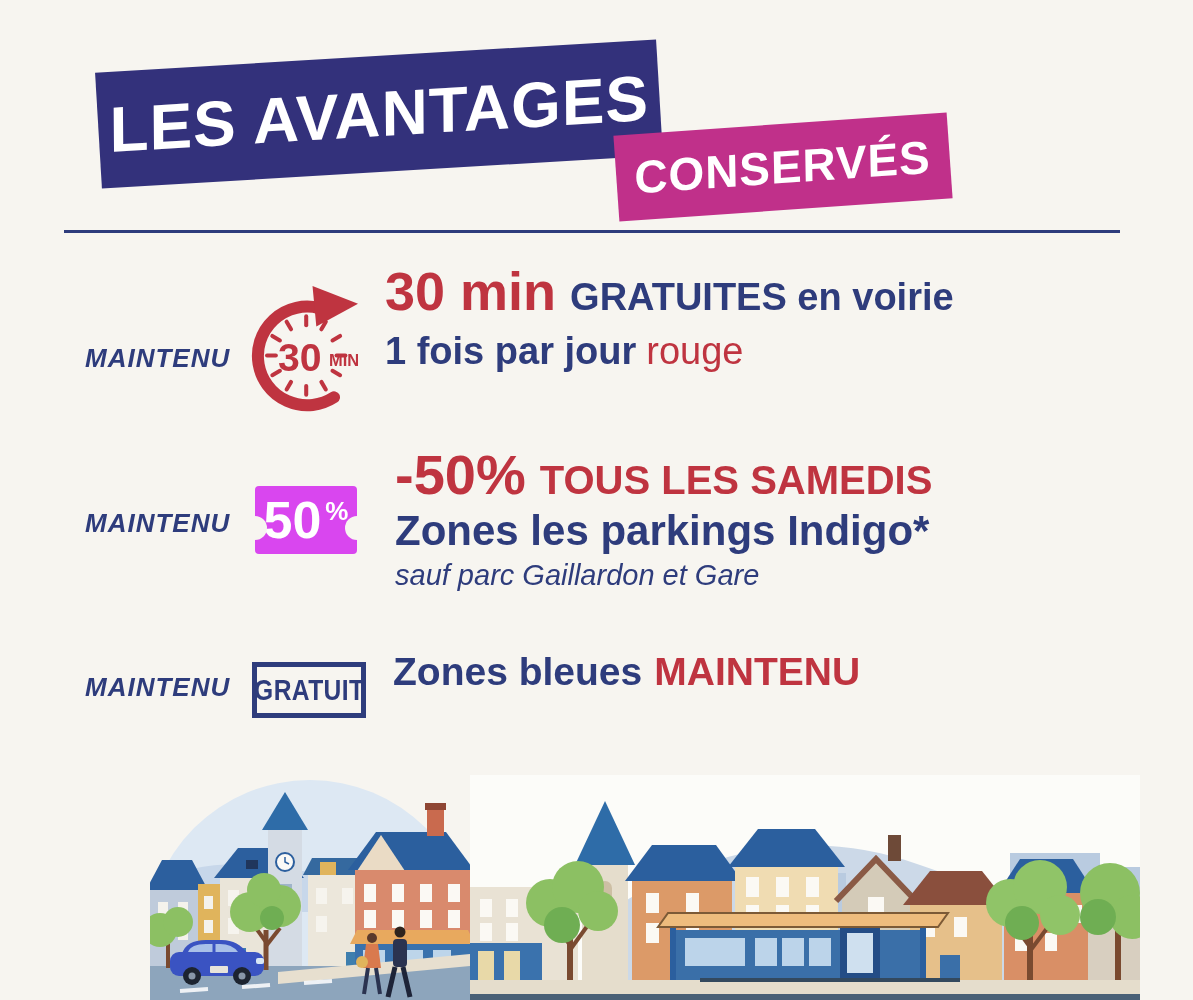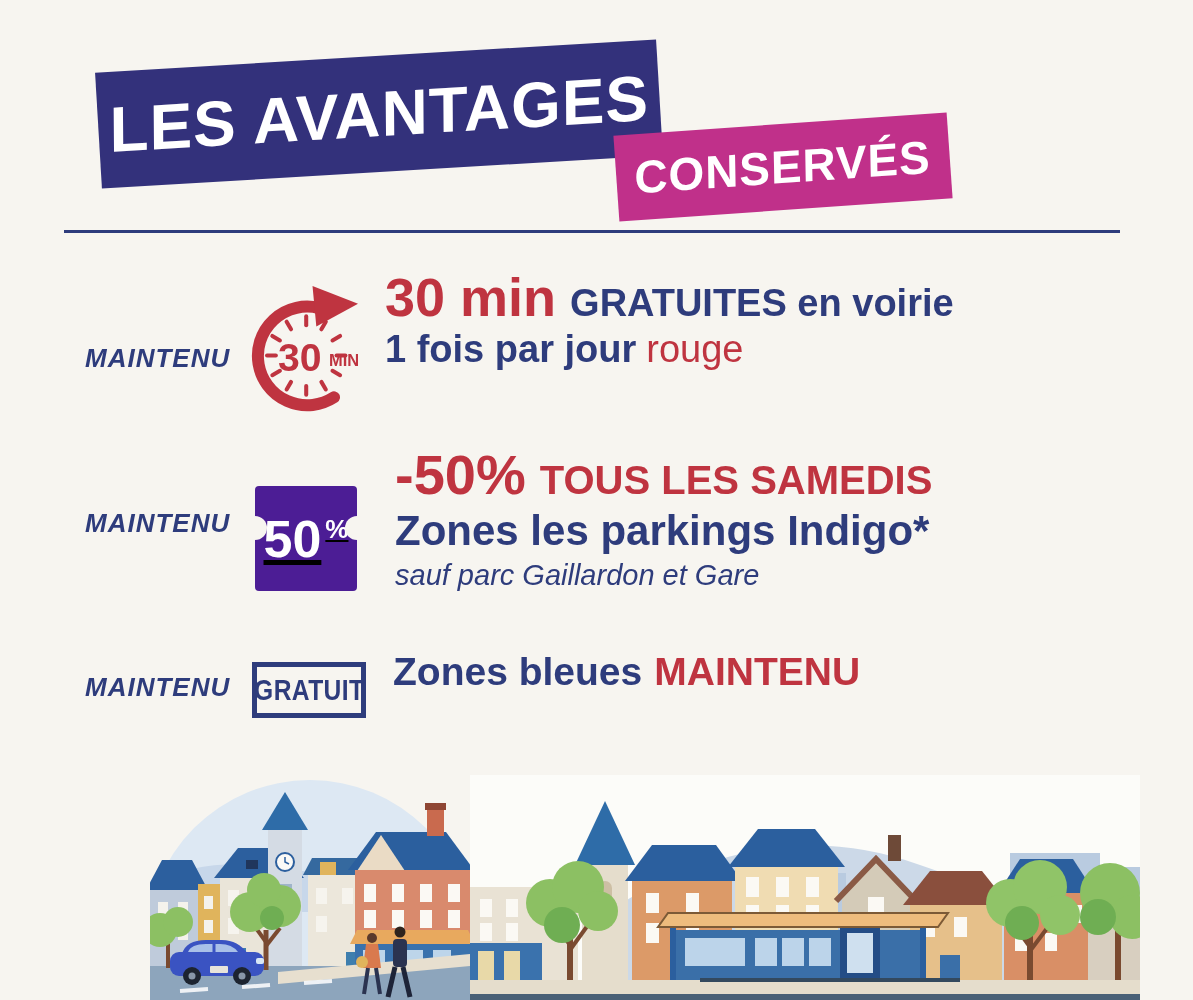--- a/index.html
+++ b/index.html
@@ -37,37 +37,37 @@
   .hl{display:flex;align-items:baseline;gap:14px;white-space:nowrap;}
   .accent-big{color:#bf3440;font-size:54px;font-weight:bold;}
   .navy-bold{color:#2e3c7c;font-size:38px;font-weight:bold;}
   .red-bold{color:#bf3440;font-size:40px;font-weight:bold;}
   .sub{display:flex;align-items:baseline;gap:10px;white-space:nowrap;}
   .sub-bold{color:#2e3c7c;font-size:38px;font-weight:bold;}
   .sub-plain{color:#2e3c7c;font-size:38px;}
   .sub-red{color:#bf3440;font-size:38px;}
   .note{color:#2e3c7c;font-size:29px;font-style:italic;white-space:nowrap;}
 
-  .block1{left:385px;top:266px;text-align:right;}
-  .block1 .sub{margin-top:0;}
+  .block1{left:385px;top:260px;text-align:right;}
+  .block1 .sub{margin-top:8px;}
   .block2{left:395px;top:442px;}
   .block2 .accent-big{font-size:56px;}
   .block2 .line2{color:#2e3c7c;font-size:42px;font-weight:bold;white-space:nowrap;margin-top:0px;}
   .block2 .note{margin-top:4px;}
   .block3{left:393px;top:650px;}
   .block3 .hl{gap:12px;justify-content:space-between;}
   .block3 .navy-bold,.block3 .red-bold{font-size:39px;}
   .block3 .note{margin-top:4px;}
 
   
   .timer-icon{left:246px;top:281px;width:128px;height:134px;}
 
   .coupon{
-    left:255px;top:486px;width:102px;height:105px;background:#4c1d95;border-radius:4px;
-    display:flex;align-items:center;justify-content:center;text-decoration:underline;
+    left:255px;top:486px;width:102px;height:68px;background:#d946ef;border-radius:4px;
+    display:flex;align-items:center;justify-content:center;
   }
   .coupon-num{color:#fff;font-size:52px;font-weight:bold;line-height:1;}
   .coupon-pct{color:#fff;font-size:26px;font-weight:bold;margin-left:4px;transform:translateY(-9px);}
   .notch{position:absolute;width:24px;height:24px;border-radius:50%;background:#f7f5f0;top:30px;}
   .notch-l{left:-12px;} .notch-r{right:-12px;}
 
   .stamp{
     left:252px;top:662px;width:104px;height:46px;border:5px solid #2e3c7c;
     display:flex;align-items:center;justify-content:center;
   }

